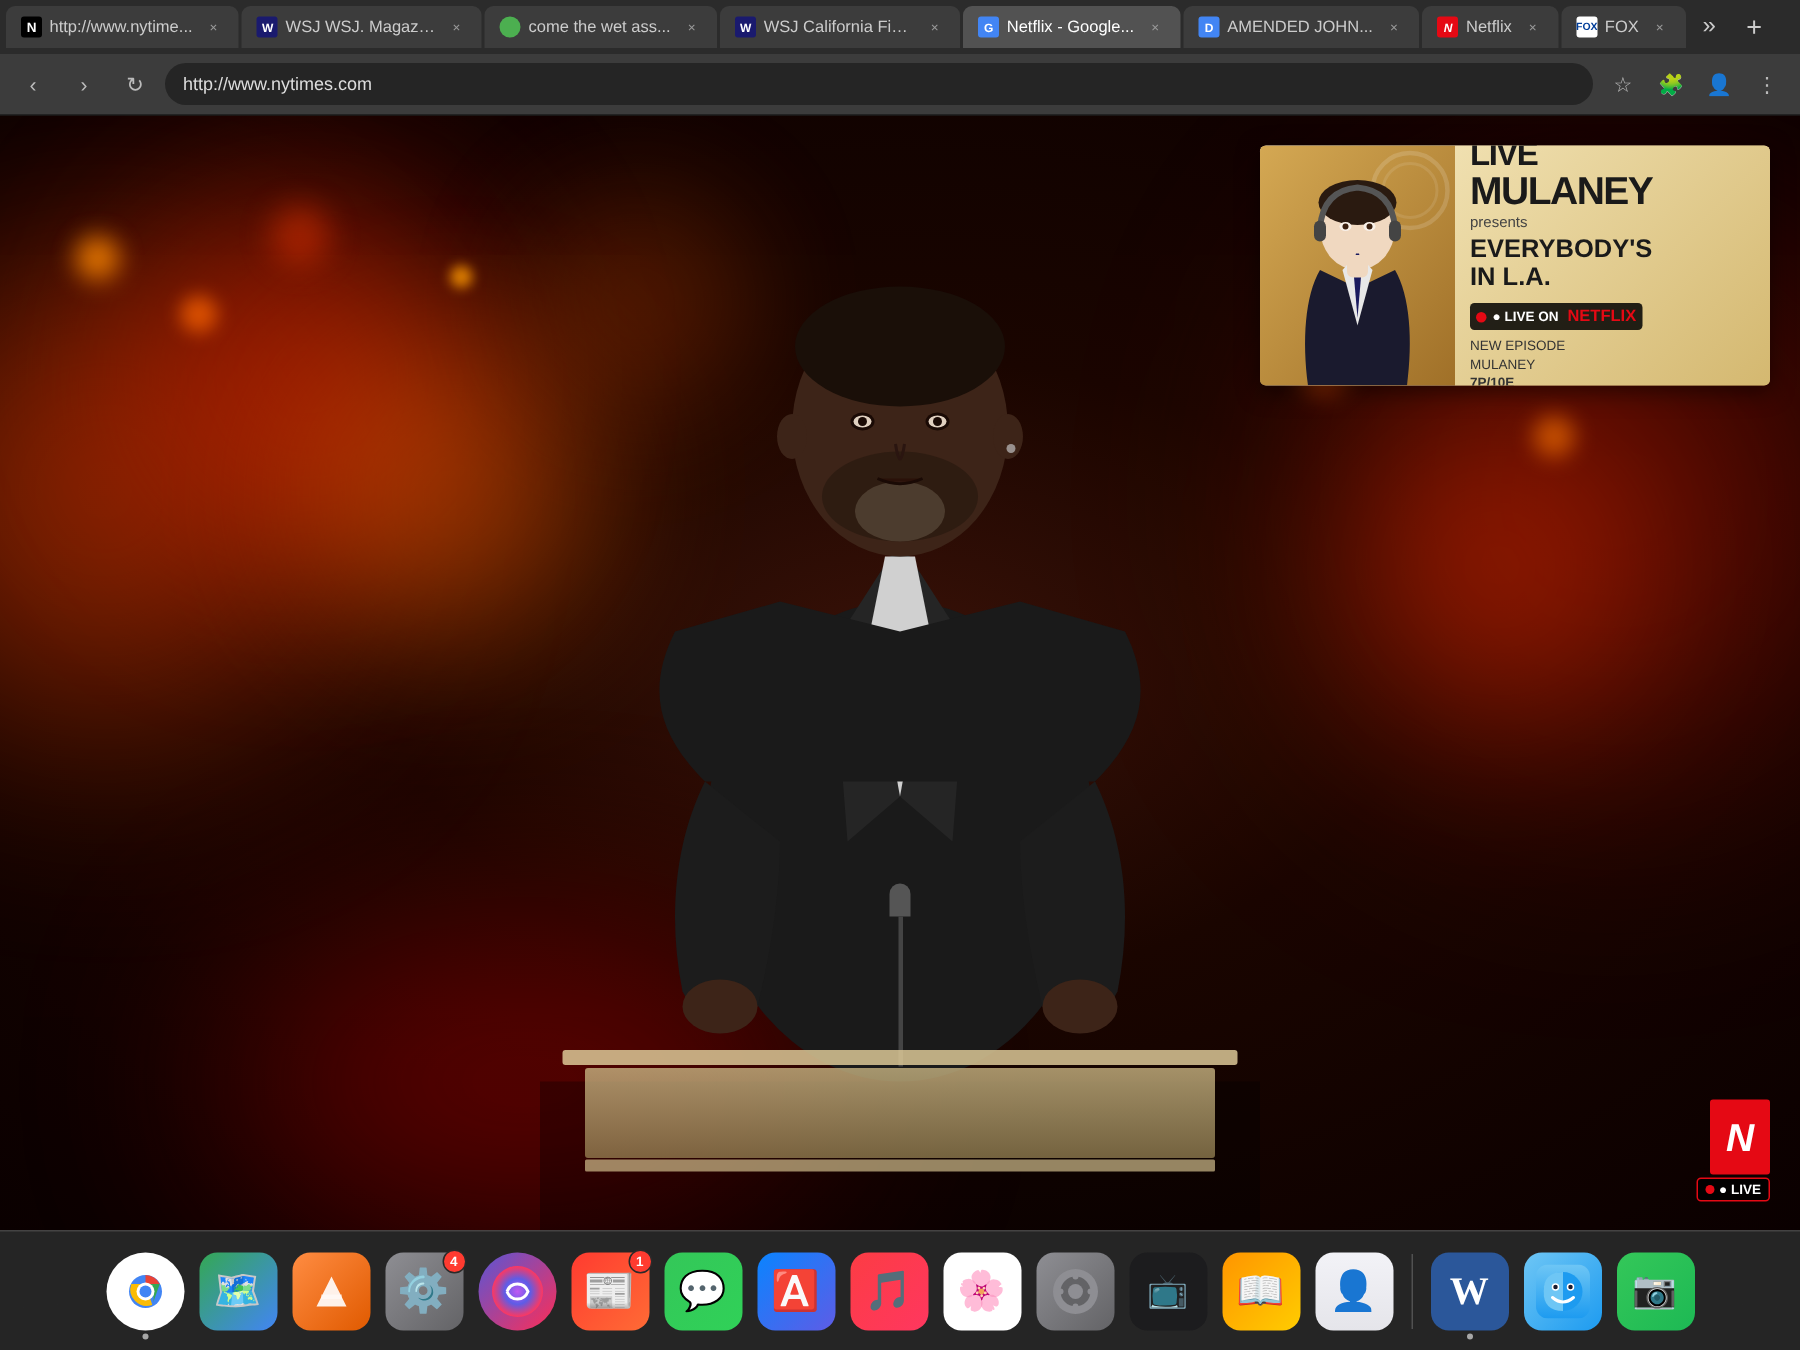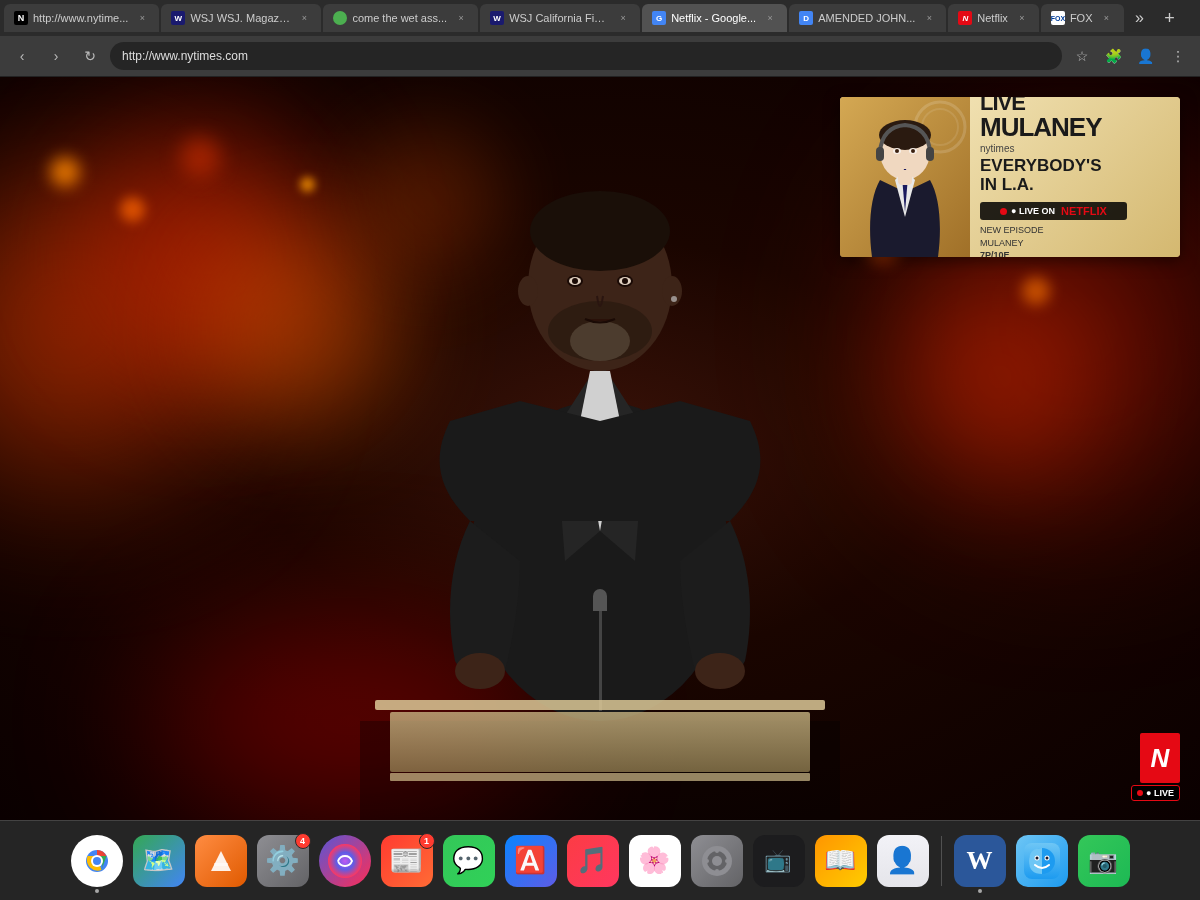--- a/index.html
+++ b/index.html
@@ -215,21 +215,21 @@
       background: linear-gradient(135deg, #f0e0b0 0%, #d4b870 100%);
     }
 
     .ad-netflix-badge {
       display: flex;
       align-items: center;
       gap: 4px;
       margin-top: 8px;
       background: rgba(0,0,0,0.85);
       border-radius: 3px;
-      padding: 3px 20px;
+      padding: 3px 4px;
       align-self: flex-start;
     }
 
     .live-dot {
       width: 7px;
       height: 7px;
       border-radius: 50%;
       background: #e50914;
       flex-shrink: 0;
     }
@@ -577,21 +577,21 @@
           <rect x="36" y="50" width="8" height="14" rx="4" fill="#444"></rect>
           <rect x="86" y="50" width="8" height="14" rx="4" fill="#444"></rect>
         </svg>
       </div>
 
       <div class="ad-text-area">
         <div>
           <div style="font-size:22px;font-weight:900;color:#1a1a1a;letter-spacing:-1px;line-height:1.0;">LIVE</div>
           <div style="font-size:26px;font-weight:900;color:#1a1a1a;letter-spacing:-1px;line-height:1.0;">MULANEY</div>
         </div>
-        <div style="font-size:10px;color:#444;margin:3px 0;">nytimes</div>
+        <div style="font-size:10px;color:#444;margin:3px 0;">presents</div>
         <div>
           <div style="font-size:17px;font-weight:900;color:#1a1a1a;line-height:1.1;">EVERYBODY'S</div>
           <div style="font-size:17px;font-weight:900;color:#1a1a1a;line-height:1.1;">IN L.A.</div>
         </div>
         <div class="ad-netflix-badge">
           <div class="live-dot"></div>
           <div style="font-size:9px;color:white;font-weight:700;">● LIVE ON</div>
           <div style="font-size:11px;color:#e50914;font-weight:900;margin-left:2px;">NETFLIX</div>
         </div>
         <div style="font-size:9px;color:#333;margin-top:4px;line-height:1.4;">

